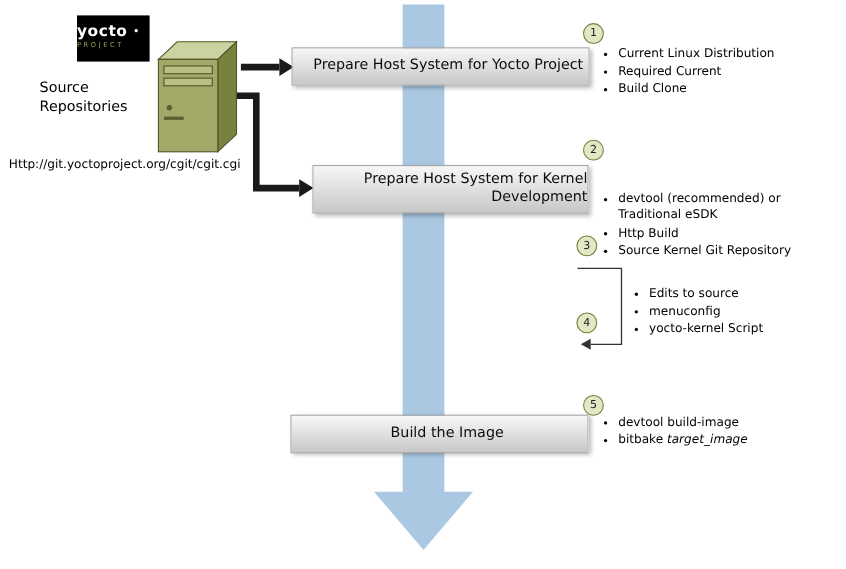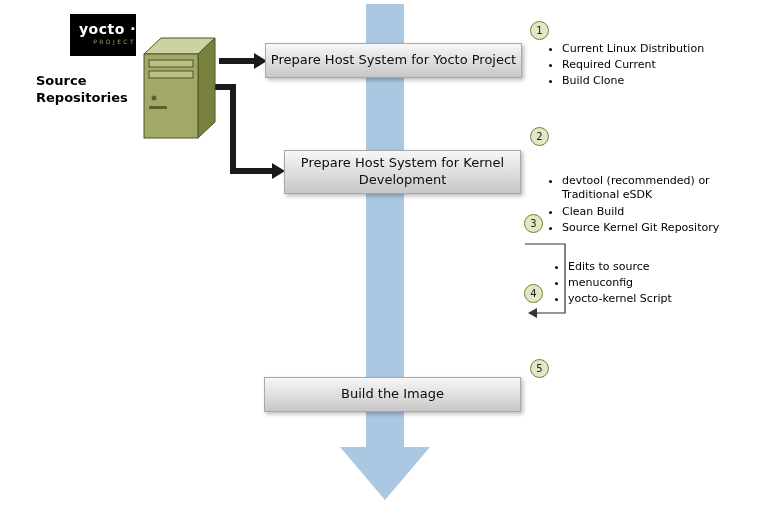--- a/index.html
+++ b/index.html
@@ -4,38 +4,38 @@
 <style>
   html,body { margin:0; padding:0; background:#fff; }
   .canvas {
     position:relative; width:769px; height:517px; background:#ffffff; overflow:hidden;
     font-family:"DejaVu Sans","Liberation Sans",sans-serif;
   }
   .layer-svg { position:absolute; left:0; top:0; width:769px; height:517px; }
 
   .logo {
     position:absolute; left:70px; top:14px; width:66px; height:42px;
-    background:#000; color:#fff; text-align:right;
+    background:#000; color:#fff; text-align:left;
   }
   .logo-brand { font-size:14px; font-weight:600; margin-top:7px; letter-spacing:0.5px; }
   .logo-sub { font-size:6px; letter-spacing:2.4px; color:#9aa757; margin-top:1px; }
 
   .src-title {
     position:absolute; left:36px; top:73px; width:105px;
-    font-size:13px; font-weight:bold; color:#000; line-height:1.3;
+    font-size:13px; font-weight:normal; color:#000; line-height:1.3;
   }
   .src-url { position:absolute; left:8px; top:143px; font-size:11px; color:#000; white-space:nowrap; }
 
   .step-box {
     position:absolute;
     background:linear-gradient(to bottom,#f7f7f7 0%,#ddddde 55%,#c7c7c8 100%);
     border:1px solid #a8a8a8;
     box-shadow:2px 2px 4px rgba(0,0,0,0.28);
     display:flex; align-items:center; justify-content:center;
-    text-align:center; font-size:13px; color:#0d0d0d; line-height:1.3;
+    text-align:right; font-size:13px; color:#0d0d0d; line-height:1.3;padding-left:14px;
   }
   #box1 { left:265px; top:43px;  width:255px; height:33px; }
   #box2 { left:284px; top:150px; width:235px; height:42px; }
   #box3 { left:234px; top:228px; width:291px; height:32px; }
   #box4 { left:263px; top:297px; width:262px; height:33px; }
   #box5 { left:264px; top:377px; width:255px; height:33px; }
 
   .num-circle {
     position:absolute; width:17px; height:17px; border-radius:50%;
     background:#e3e7c4; border:1.5px solid #75803c;
@@ -48,21 +48,21 @@
   #circle4 { left:524px; top:284px; }
   #circle5 { left:530px; top:359px; }
 
   ul.bullets {
     position:absolute; margin:0; padding:0 0 0 13px;
     font-size:11px; color:#000; line-height:1.35;
   }
   ul.bullets li { margin:1.5px 0; }
   #list1 { left:549px; top:40px;  width:205px; }
   #list2 { left:549px; top:139px; width:172px;margin-top:33px; }
-  #list34 { left:555px; top:258px; width:165px; }
+  #list34 { left:577px; top:258px; width:165px; }
   #list5 { left:549px; top:375px; width:205px; }
 </style>
 </head>
 <body>
 
 <div class="canvas">
 
   <svg class="layer-svg" viewBox="0 0 769 517">
 
     <polygon points="366,4 404,4 404,447 430,447 385,500 340,447 366,447" fill="#abc8e3"></polygon>
@@ -92,20 +92,21 @@
       <rect x="149" y="106" width="18" height="3" fill="#5a6130" stroke="none"></rect>
     </g>
   </svg>
 
   <div class="logo">
     <div class="logo-brand">yocto ·</div>
     <div class="logo-sub">PROJECT</div>
   </div>
 
   <div class="src-title">Source Repositories</div>
+  <div class="src-url">Http://git.yoctoproject.org/cgit/cgit.cgi</div>
 
   <div class="step-box" id="box1">
     <span>Prepare Host System for Yocto Project</span>
   </div>
   <div class="step-box" id="box2">
     <span>Prepare Host System for Kernel Development</span>
   </div>
   <div class="step-box" id="box5">
     <span>Build the Image</span>
   </div>
@@ -117,24 +118,30 @@
   <div class="num-circle" id="circle5">5</div>
 
   <ul class="bullets" id="list1">
     <li>Current Linux Distribution</li>
     <li>Required Current</li>
     <li>Build Clone</li>
   </ul>
 
   <ul class="bullets" id="list2">
     <li>devtool (recommended) or Traditional eSDK</li>
-    <li>Clean Build</li>
+    <li>Http Build</li>
     <li>Source Kernel Git Repository</li>
   </ul>
 
   <ul class="bullets" id="list34">
     <li>Edits to source</li>
     <li>menuconfig</li>
     <li>yocto-kernel Script</li>
   </ul>
 
+  <ul class="bullets" id="list5">
+    <li>devtool build-image</li>
+    <li>
+      <span>bitbake </span><i>target_image</i>
+    </li>
+  </ul>
 
 </div>
 
 </body></html>

